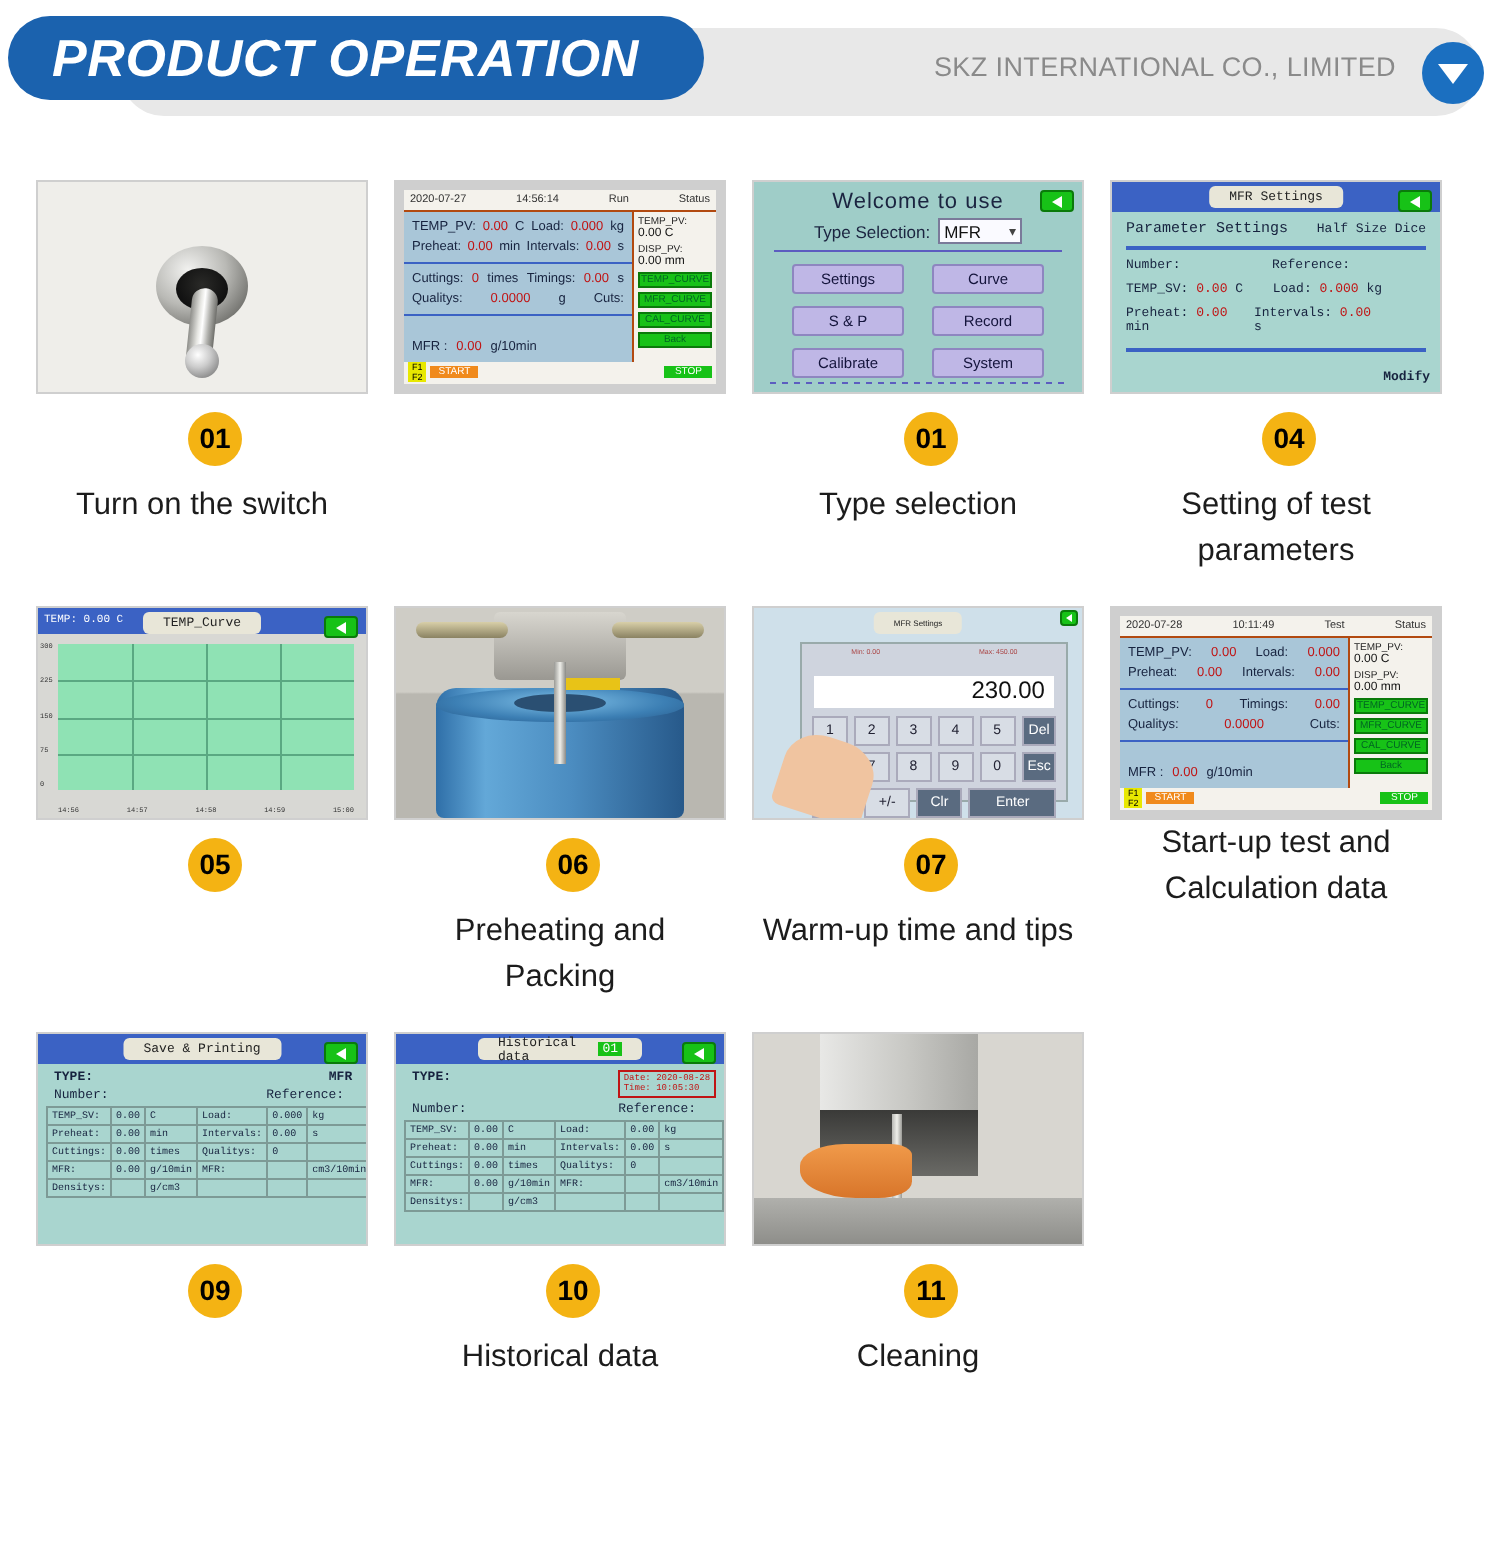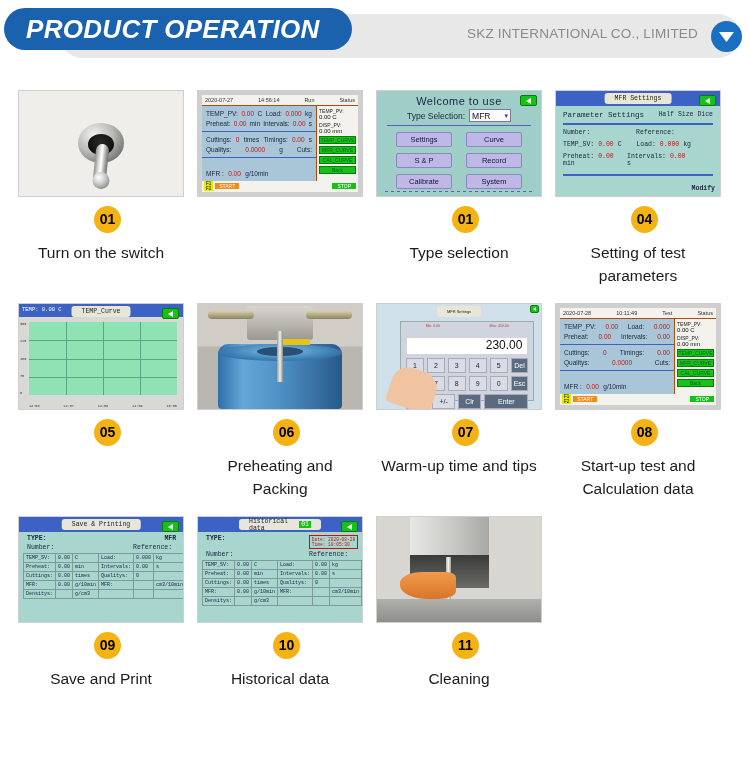--- a/index.html
+++ b/index.html
@@ -561,23 +561,20 @@
               <div style="display:flex;flex-direction:column">
                 <span class="rb-yellow">F1</span>
                 <span class="rb-yellow">F2</span>
               </div>
               <span class="rb-orange">START</span>
               <span class="rb-green">STOP</span>
             </div>
           </div>
         </div>
       </div>
-      <div class="badge-wrap">
-        <div class="badge">08</div>
-      </div>
       <div class="caption">Start-up test and Calculation data</div>
     </div>
 
     <div class="cell">
       <div class="thumb">
         <div class="scr">
           <div class="bluehdr">
             <div class="tab">Save &amp; Printing</div>
             <div class="greenbtn">
                 <i></i>
@@ -638,21 +635,20 @@
               </tbody>
                 </table>
             </div>
 
           </div>
         </div>
       </div>
       <div class="badge-wrap">
         <div class="badge">09</div>
       </div>
-      <div class="caption">Save and Print</div>
     </div>
 
     <div class="cell">
       <div class="thumb">
         <div class="scr">
           <div class="bluehdr">
             <div class="tab">
               <span>Historical data</span>
               <span style="background:#17c217;color:#fff;margin-left:3px;padding:0 2px">01</span>
             </div>

